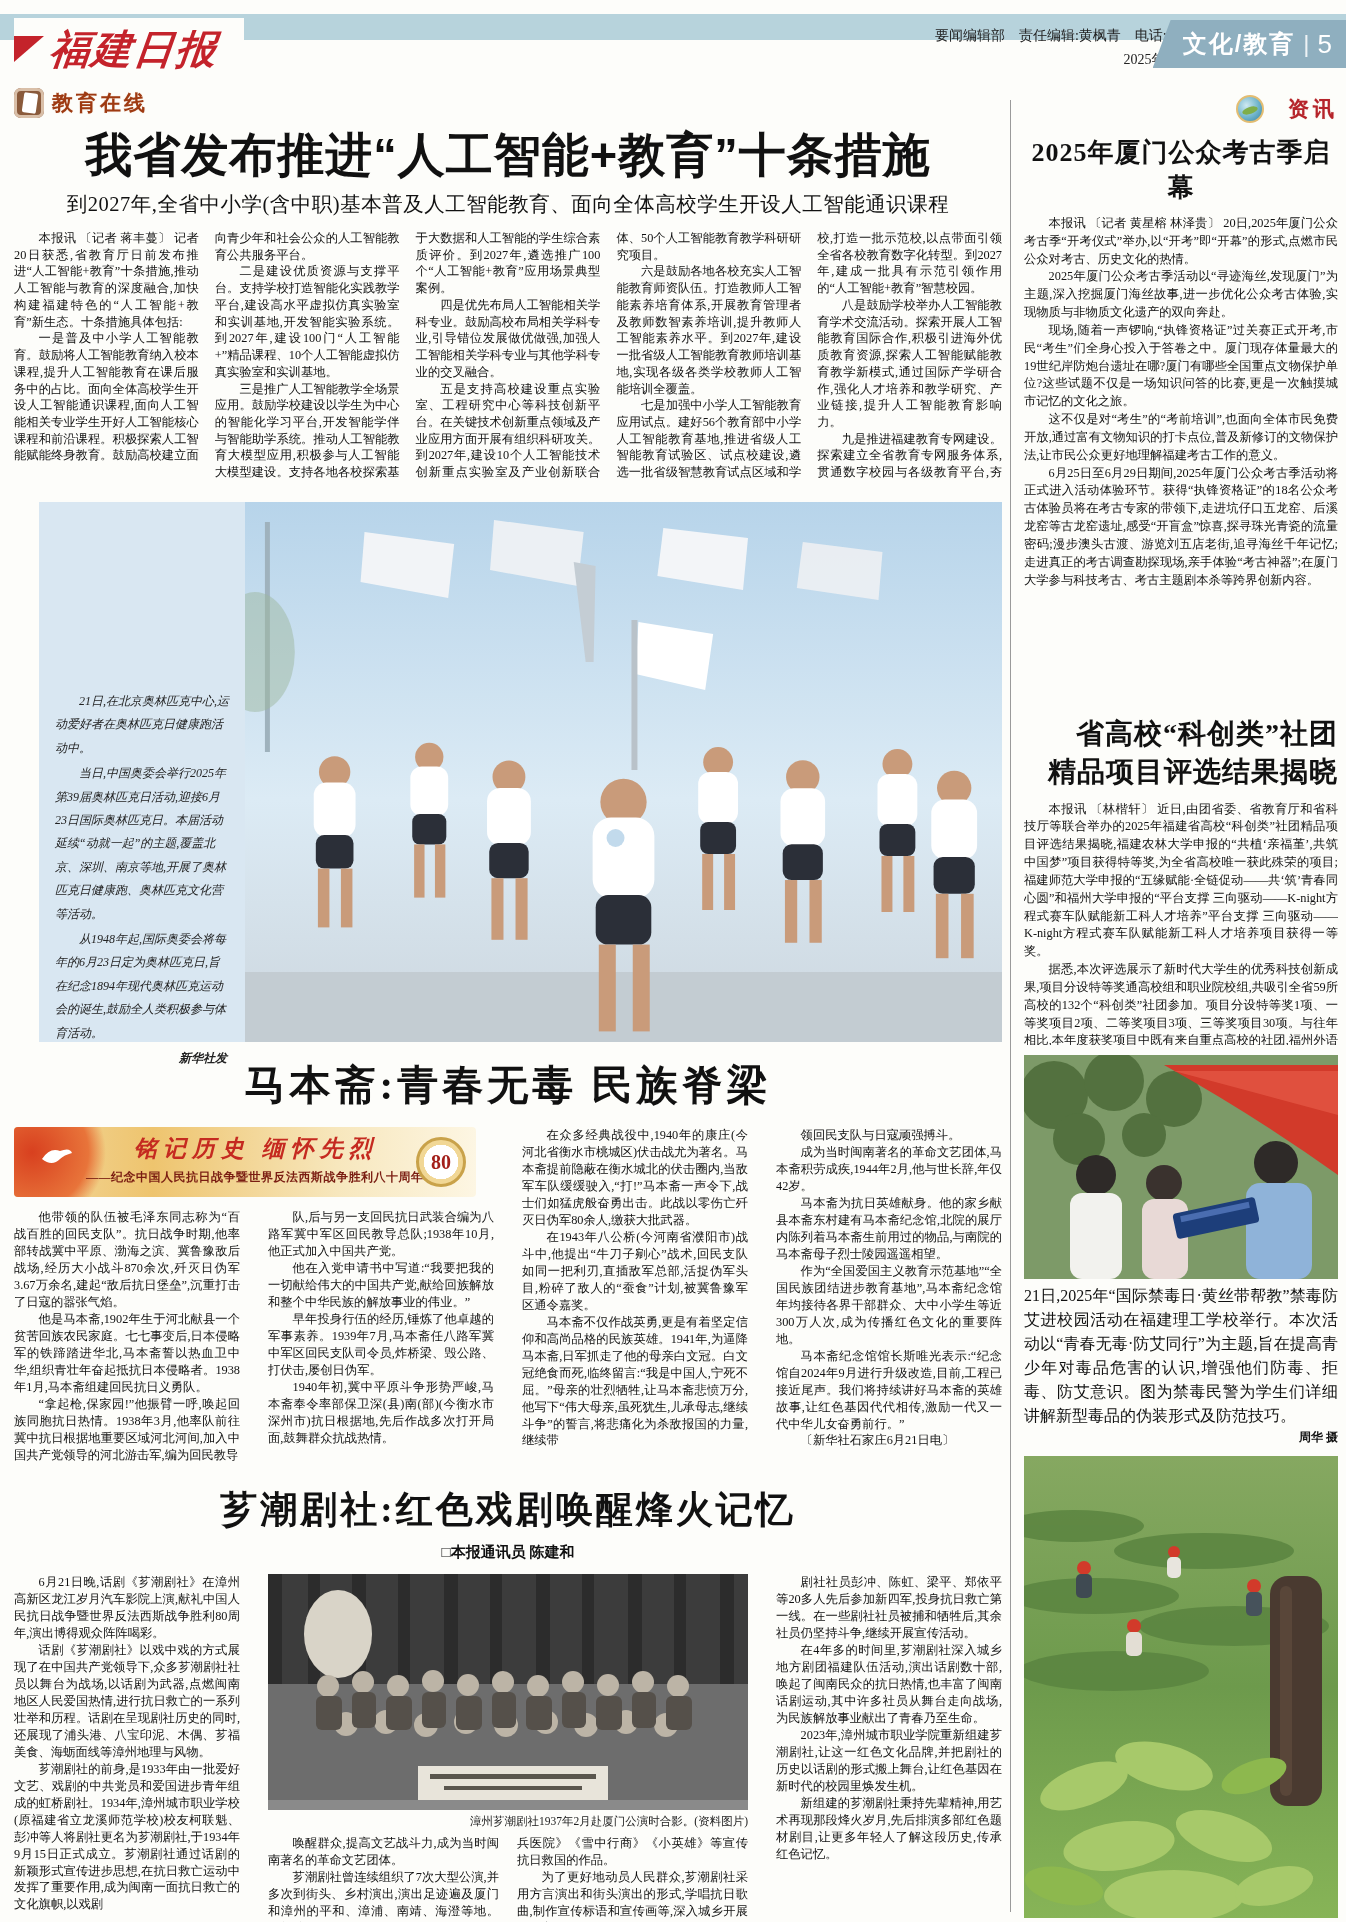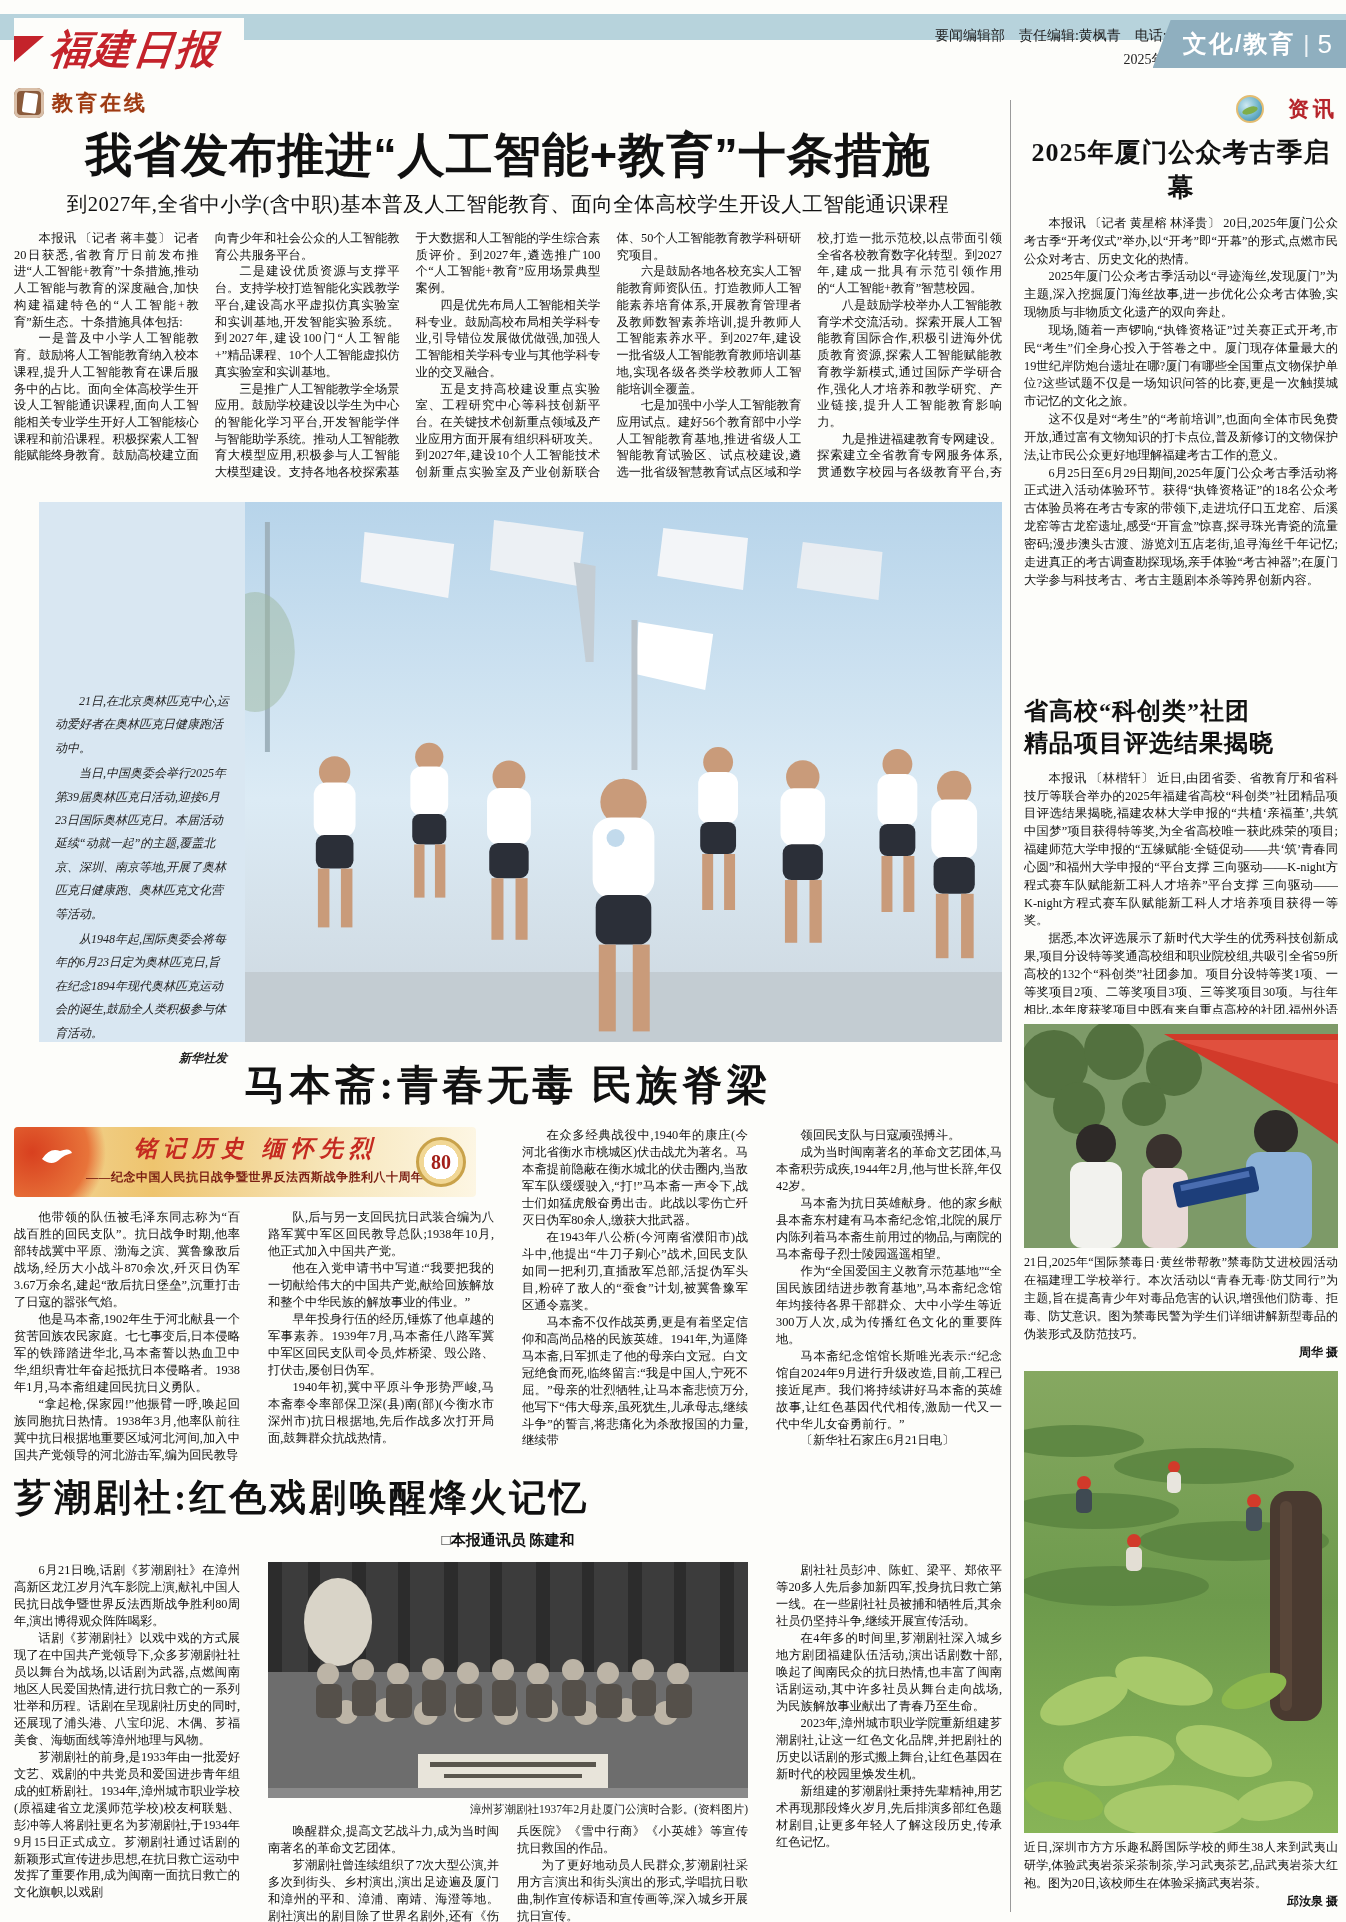--- a/index.html
+++ b/index.html
@@ -47,46 +47,46 @@
   .mbz-banner .script { position:absolute; left:120px; top:6px; font-size:23px; font-weight:700; font-style:italic; color:#c52a20; letter-spacing:6px; }
   .mbz-banner .bsub { position:absolute; left:72px; top:42px; font-size:12px; font-weight:700; color:#7a1d12; letter-spacing:.5px; }
   .emblem { position:absolute; right:10px; top:10px; width:50px; height:50px; border-radius:50%; background:radial-gradient(circle,#fff 55%,#f1d795 56%); border:3px solid #c9a24a; color:#a31f1a; font-weight:900; font-size:20px; display:flex; align-items:center; justify-content:center; }
   .mbz-col { position:absolute; width:226px; font-size:12.3px; line-height:1.38; text-align:justify; overflow:hidden; }
   .mbz-c1 { left:0;   top:82px; height:258px; }
   .mbz-c2 { left:254px; top:82px; height:258px; }
   .mbz-c3 { left:508px; top:0; height:340px; }
   .mbz-c4 { left:762px; top:0; height:340px; }
 
   
-  .xc-title { margin-top:6px; text-align:left; font-size:37px; font-weight:900; letter-spacing:3px; }
+  .xc-title { margin-top:18px; text-align:center; font-size:37px; font-weight:900; letter-spacing:3px; }
   .xc-byline { margin-top:8px; text-align:center; font-size:15px; font-weight:700; }
   .xc-body { position:relative; margin-top:12px; height:384px; }
   .xc-col { position:absolute; width:226px; height:384px; font-size:12.3px; line-height:1.38; text-align:justify; overflow:hidden; }
   .xc-c1 { left:0; }  .xc-c4 { left:762px; }
   .xc-mid { position:absolute; left:254px; width:480px; }
   .xc-photo { width:480px; height:236px; position:relative; overflow:hidden; background:#222; }
   .xc-photo svg { display:block; width:100%; height:100%; }
   .xc-caption { margin-top:4px; text-align:right; font-size:11.5px; color:#222; }
   .xc-below { margin-top:6px; height:118px; overflow:hidden; column-count:2; column-gap:18px; font-size:12.3px; line-height:1.38; text-align:justify; }
 
   
   .sidebar { position:absolute; left:1024px; top:95px; width:314px; }
   .badge-info { display:flex; justify-content:flex-end; align-items:center; gap:24px; }
   .globe { width:28px; height:28px; border-radius:50%; background:radial-gradient(circle at 35% 35%, #cfe9f1, #6fb4cc 55%, #33809e); border:2px solid #e3bd72; position:relative; }
   .globe:after { content:""; position:absolute; left:4px; top:10px; width:16px; height:7px; background:#7fae4a; border-radius:50%; transform:rotate(-18deg); }
   .badge-info-text { font-size:21px; font-weight:900; color:#b5232a; letter-spacing:4px; text-shadow:0 0 1px #e7b7ae; }
   .sb-h1 { margin-top:12px; text-align:center; font-size:26px; font-weight:900; letter-spacing:1px; }
   .sb-body { margin-top:10px; font-size:12.3px; line-height:1.45; text-align:justify; overflow:hidden; }
   .sb-body1 { height:468px; }
-  .sb-h2 { margin-top:12px; text-align:left; font-size:24px; font-weight:900; line-height:1.35; letter-spacing:1px; }
+  .sb-h2 { margin-top:32px; text-align:right; font-size:28px; font-weight:900; line-height:1.35; letter-spacing:1px; }
   .sb-body2 { height:244px; }
   .sb-photo1 { margin-top:10px; width:314px; height:224px; overflow:hidden; }
   .sb-photo2 { margin-top:10px; width:314px; height:462px; overflow:hidden; }
   .sb-photo1 svg, .sb-photo2 svg { display:block; width:100%; height:100%; }
-  .sb-cap { margin-top:5px; font-size:12px; line-height:1.5; text-align:justify; }
+  .sb-cap { margin-top:5px; font-size:16px; line-height:1.5; text-align:justify; }
   .sb-credit { text-align:right; font-weight:700; font-size:12px; margin-top:1px; }
 </style>
 </head>
 <body>
 
 <div class="page">
 
   <div class="band"></div>
   <div class="masthead">
     <span class="mast-mark"></span>

